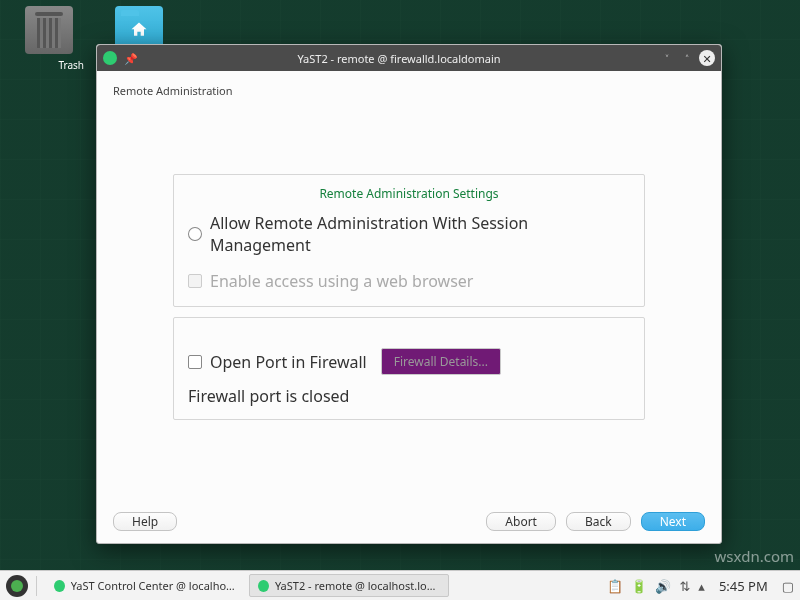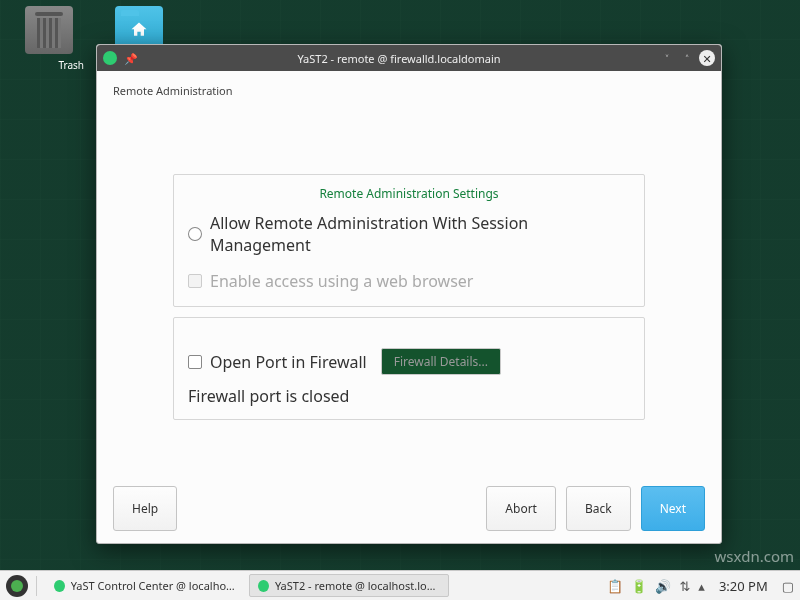--- a/index.html
+++ b/index.html
@@ -54,26 +54,26 @@
 .radio-row, .check-row { display:flex; align-items:center; gap:8px; font-size:16px; color:#333; padding:2px 0; }
 .radio-row.disabled, .check-row.disabled { color:#aaa; }
 
 .radio { width:14px; height:14px; border:1px solid #888; border-radius:50%; display:inline-flex; align-items:center; justify-content:center; background:#fff;}
 .radio.checked::after { content:""; width:8px; height:8px; background:#3daee9; border-radius:50%; }
 .checkbox { width:14px; height:14px; border:1px solid #888; border-radius:2px; background:#fff; }
 .checkbox.disabled { border-color:#ccc; background:#f3f3f3;}
 .sep { height:10px; }
 
 .fw-row { display:flex; align-items:flex-end; gap:14px;margin-top:20px; }
-.btn-inline { padding:4px 12px; border:1px solid #c9c9c9; background:#14532d; color:#999; border-radius:2px; font-size:12px; }
+.btn-inline { padding:4px 12px; border:1px solid #c9c9c9; background:#701a75; color:#999; border-radius:2px; font-size:12px; }
 .fw-status { margin-top:10px; font-size:16px; color:#333;}
 
 .button-bar { margin-top:auto; display:flex; gap:10px; padding-top:10px; }
 .button-bar .gap { flex:1; }
-.btn { padding:13px 18px; border:1px solid #c4c4c4; background:linear-gradient(#fdfdfd,#f1f1f1); border-radius:3px; font-size:12px; color:#333; cursor:pointer;}
+.btn { padding:0 18px; border:1px solid #c4c4c4; background:linear-gradient(#fdfdfd,#f1f1f1); border-radius:8px; font-size:12px; color:#333; cursor:pointer;}
 .btn.primary { background:linear-gradient(#5bbef0,#3daee9); border-color:#2e9fd8; color:#fff; }
 
 
 .taskbar { position:absolute; left:0; right:0; bottom:0; height:30px; background:#f3f3f3; border-top:1px solid #c8c8c8; display:flex; align-items:center; font-size:11px; color:#333; padding:0 6px; gap:4px;}
 .start { width:22px; height:22px; border-radius:50%; background:#333; display:flex; align-items:center; justify-content:center; }
 .start svg circle{fill:#4caf50}
 .task-sep { width:1px; height:20px; background:#ccc; margin:0 4px;}
 .task-item { display:flex; align-items:center; gap:6px; padding:3px 8px; border:1px solid transparent; border-radius:2px; max-width:200px; }
 .task-item.active { background:#e4e4e4; border-color:#c8c8c8;}
 .task-item .dot{ width:12px;height:12px;border-radius:50%;background:#2ecc71;}
@@ -170,18 +170,18 @@
   <div class="task-item active">
     <span class="dot"></span>
     <span>YaST2 - remote @ localhost.locald...</span>
   </div>
   <div class="tray">
     <span class="ic">📋</span>
     <span class="ic">🔋</span>
     <span class="ic">🔊</span>
     <span class="ic">⇅</span>
     <span class="ic">▴</span>
-    <span class="clock">3:20 PM</span>
+    <span class="clock">5:45 PM</span>
     <span class="ic">▢</span>
   </div>
 </div>
 
 <div class="watermark">wsxdn.com</div>
 
 </body></html>

